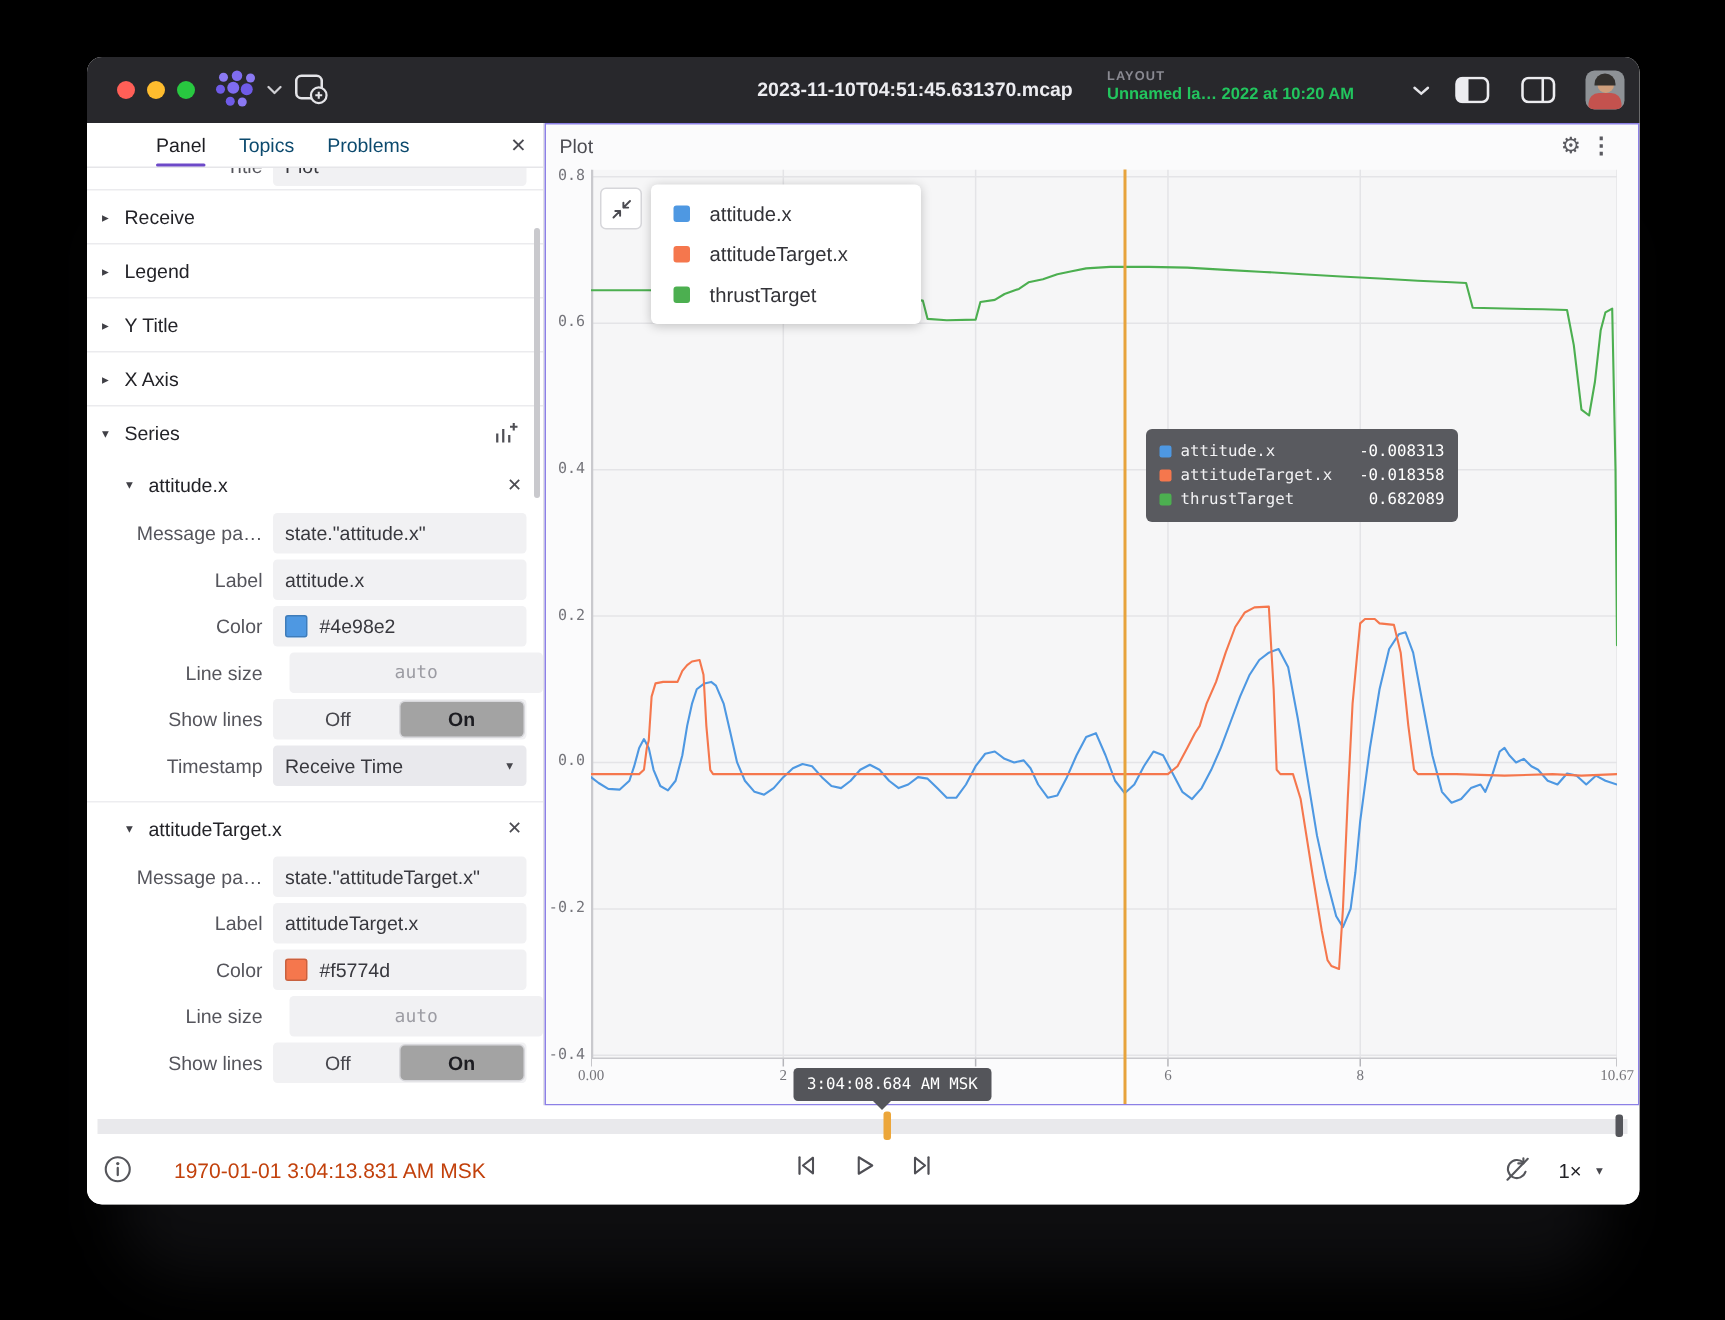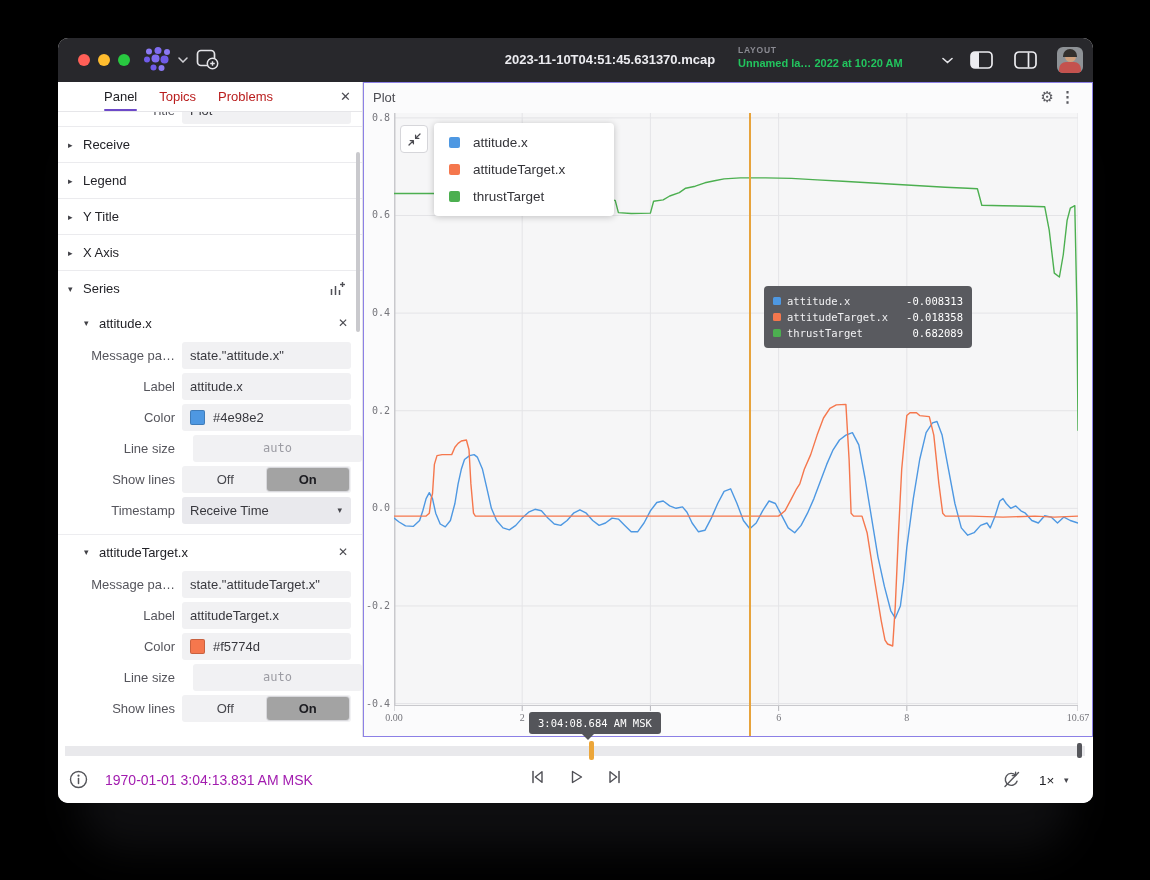--- a/index.html
+++ b/index.html
@@ -23,21 +23,21 @@
   .tgl { position:absolute; top:13px; }
   .tgl.one { left:912px; } .tgl.two { left:956px; }
   .avatar { position:absolute; left:999px; top:9px; width:26px; height:26px; border-radius:6px; background:#8e9296; overflow:hidden; }
   .av-hair { position:absolute; left:6px; top:2px; width:14px; height:8px; border-radius:7px 7px 0 0; background:#33302d; }
   .av-head { position:absolute; left:8px; top:4px; width:11px; height:11px; border-radius:50%; background:#cf9f7c; }
   .av-body { position:absolute; left:2px; top:15px; width:22px; height:11px; border-radius:7px 7px 0 0; background:#c4524e; }
 
   
   .sidebar { position:absolute; left:0; top:44px; width:305px; height:655px; background:#fff; border-right:1px solid #e2e2e6; }
   .tabbar { height:30px; display:flex; align-items:center; gap:22px; padding-left:10px; border-bottom:1px solid #e6e6e9; }
-  .tab { font-size:13px; color:#b91c1c; position:relative; height:100%; display:flex; align-items:center; cursor:pointer; }
+  .tab { font-size:13px; color:#0c4a6e; position:relative; height:100%; display:flex; align-items:center; cursor:pointer; }
   .tab.active { color:#1d1d22; font-weight:500;margin-left:36px; }
   .tab.active::after { content:""; position:absolute; left:0; right:0; bottom:0; height:2.5px; border-radius:2px; background:#6d49c8; }
   .tab-close { margin-left:auto; margin-right:11px; font-size:13px; color:#4b4b52; cursor:pointer; }
   .sidecontent { position:relative; height:624px; overflow:hidden; }
   .cliprow { height:14px; position:relative; overflow:hidden; }
   .cliprow .fieldrow { position:absolute; left:0; right:0; top:-17px; }
   .secrow { height:36px; display:flex; align-items:center; padding:0 10px; border-top:1px solid #ebebee; }
   .chev { width:15px; font-size:9px; color:#404046; flex:0 0 15px; }
   .seclabel { font-size:13px; color:#232328; }
   .addseries { margin-left:auto; margin-right:4px; width:22px; height:22px; border:none; background:none; cursor:pointer; display:flex; align-items:center; justify-content:center; }
@@ -83,21 +83,21 @@
   .trow .nm { font-family:"DejaVu Sans Mono",monospace; font-size:10.5px; color:#f2f2f4; }
   .trow .vl { font-family:"DejaVu Sans Mono",monospace; font-size:10.5px; font-weight:400; color:#fff; }
 
   
   .bottombar { position:absolute; left:0; top:699px; width:1035px; height:66px; background:#fff; }
   .track { position:absolute; left:7px; top:9px; width:1020px; height:10px; background:#e9e9ec; cursor:pointer; }
   .marker { position:absolute; left:531px; top:4px; width:5px; height:19px; border-radius:2px; background:#eca63a; z-index:2; cursor:grab; }
   .endmark { position:absolute; left:1019px; top:6px; width:5px; height:15px; border-radius:2px; background:#55565b; }
   .pb-btn { position:absolute; background:none; border:none; cursor:pointer; padding:0; }
   .info { left:11px; top:33px; }
-  .stamp { position:absolute; left:47px; top:35px; font-size:14px; color:#a21caf; }
+  .stamp { position:absolute; left:58px; top:35px; font-size:14px; color:#c2410c; }
   .ctr { position:absolute; left:50%; transform:translateX(-50%); top:31px; display:flex; gap:21px; }
   .ctr button { background:none; border:none; cursor:pointer; padding:0; }
   .loopbtn { left:944px; top:33px; }
   .speed { position:absolute; left:981px; top:36px; font-size:13.5px; color:#222227; cursor:pointer; }
   .spd-chev { position:absolute; left:1006px; top:38px; font-size:9px; color:#47474d; cursor:pointer; }
 
   .stooltip { position:absolute; left:529px; top:712px; background:#54555a; border-radius:3px; padding:5px 9px; font-family:"DejaVu Sans Mono",monospace; font-size:10.5px; color:#fff; white-space:nowrap; z-index:40; }
   .stooltip::after { content:""; position:absolute; top:100%; left:53px; border:6px solid transparent; border-top-color:#54555a; }
 </style>
 </head>

